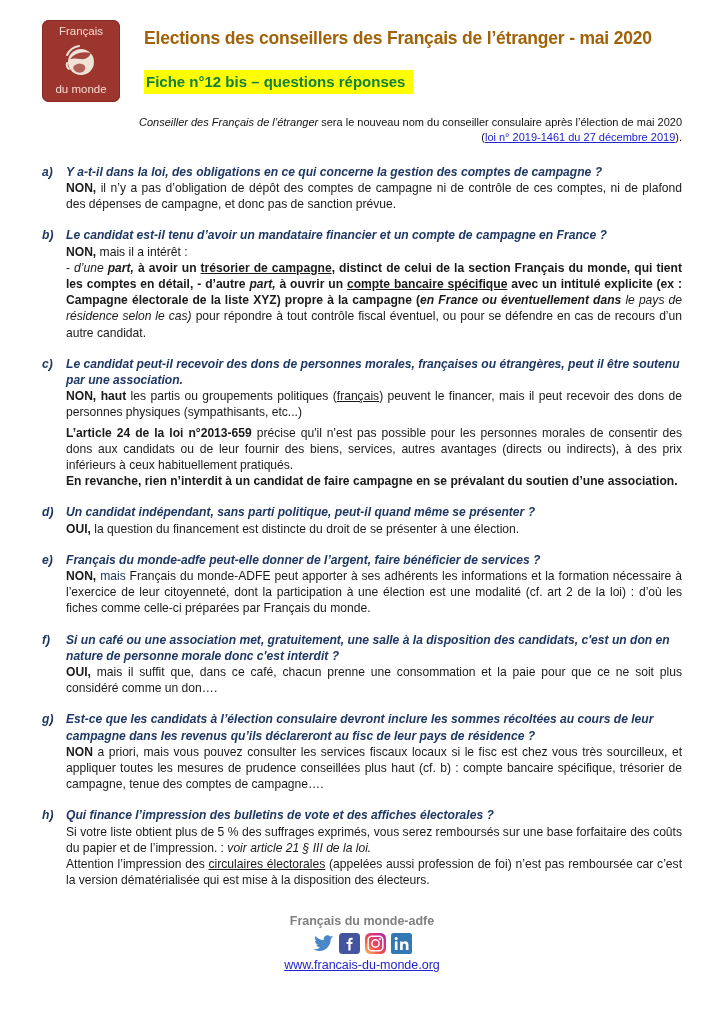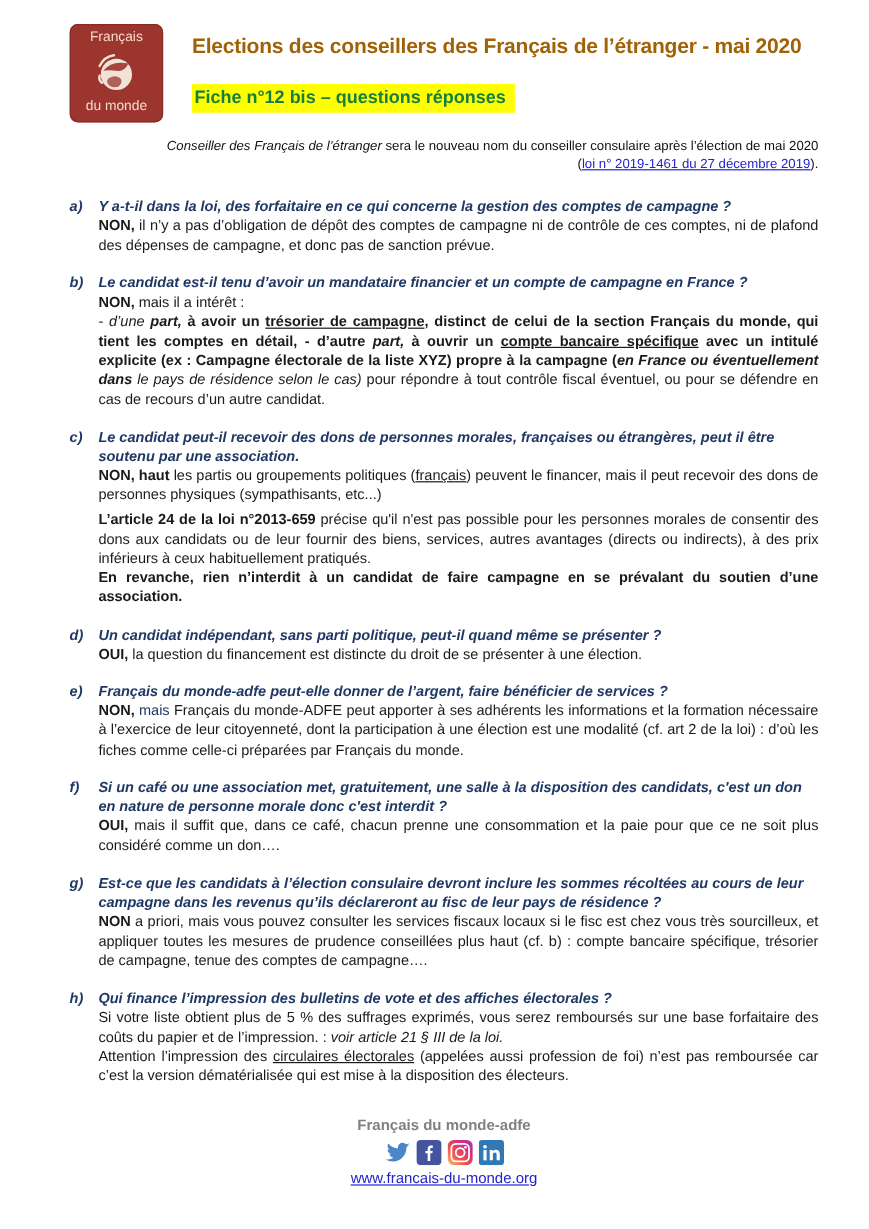--- a/index.html
+++ b/index.html
@@ -1,21 +1,21 @@
 <!DOCTYPE html>
 <html lang="fr"><head>
 <meta charset="utf-8">
 <style>
   html,body { margin:0; padding:0; background:#ffffff; }
   body {
     width:724px; height:1024px; overflow:hidden;
     font-family:"Liberation Sans", sans-serif;
     color:#1a1a1a;
   }
-  .page { box-sizing:border-box; width:724px; height:1024px; padding:20px 42px 0 58px; background:#fff; }
+  .page { box-sizing:border-box; width:724px; height:1024px; padding:20px 42px 0 42px; background:#fff; }
 
   
   .header { display:flex; align-items:flex-start; gap:24px; }
   .logo {
     flex:none; width:78px; height:82px; background:#9c352e; border-radius:7px;
     color:#f3dccd; text-align:center; font-size:11.5px; line-height:1;
     display:flex; flex-direction:column; align-items:center; justify-content:space-between;
     padding:6px 2px 7px 2px; box-sizing:border-box;
     box-shadow:inset 0 0 0 1px #8a2a24;
   }
@@ -70,21 +70,21 @@
 
   <div class="note">
     <div><i>Conseiller des Français de l’étranger</i> sera le nouveau nom du conseiller consulaire après l’élection de mai 2020</div>
     <div><span>(</span><span class="link">loi n° 2019-1461 du 27 décembre 2019</span><span>).</span></div>
   </div>
 
   <div class="qa-list">
     <section class="qa">
       <span class="qa-letter">a)</span>
       <div class="qa-body">
-        <div class="q-text">Y a-t-il dans la loi, des forfaitaire en ce qui concerne la gestion des comptes de campagne ?</div>
+        <div class="q-text">Y a-t-il dans la loi, des obligations en ce qui concerne la gestion des comptes de campagne ?</div>
         <div>
             <p class="ans"><b>NON,</b> il n’y a pas d’obligation de dépôt des comptes de campagne ni de contrôle de ces comptes, ni de plafond des dépenses de campagne, et donc pas de sanction prévue.</p>
           </div>
       </div>
     </section>
 
     <section class="qa">
       <span class="qa-letter">b)</span>
       <div class="qa-body">
         <div class="q-text">Le candidat est-il tenu d’avoir un mandataire financier et un compte de campagne en France ?</div>

